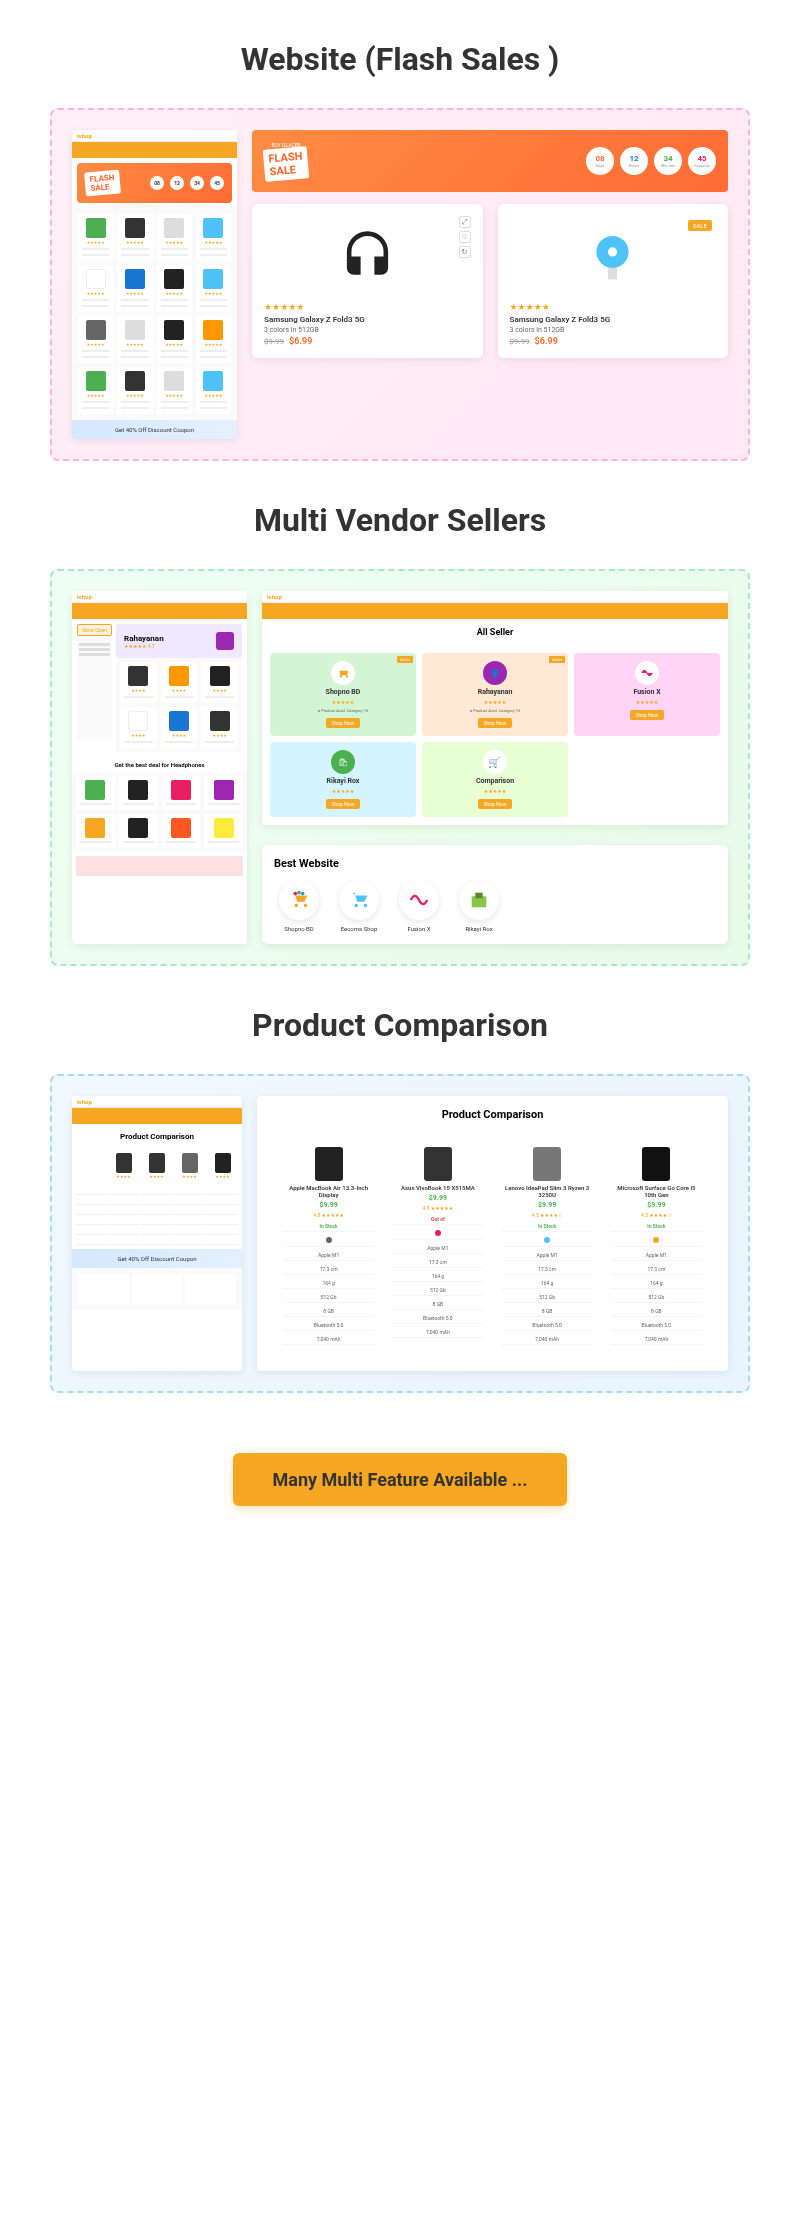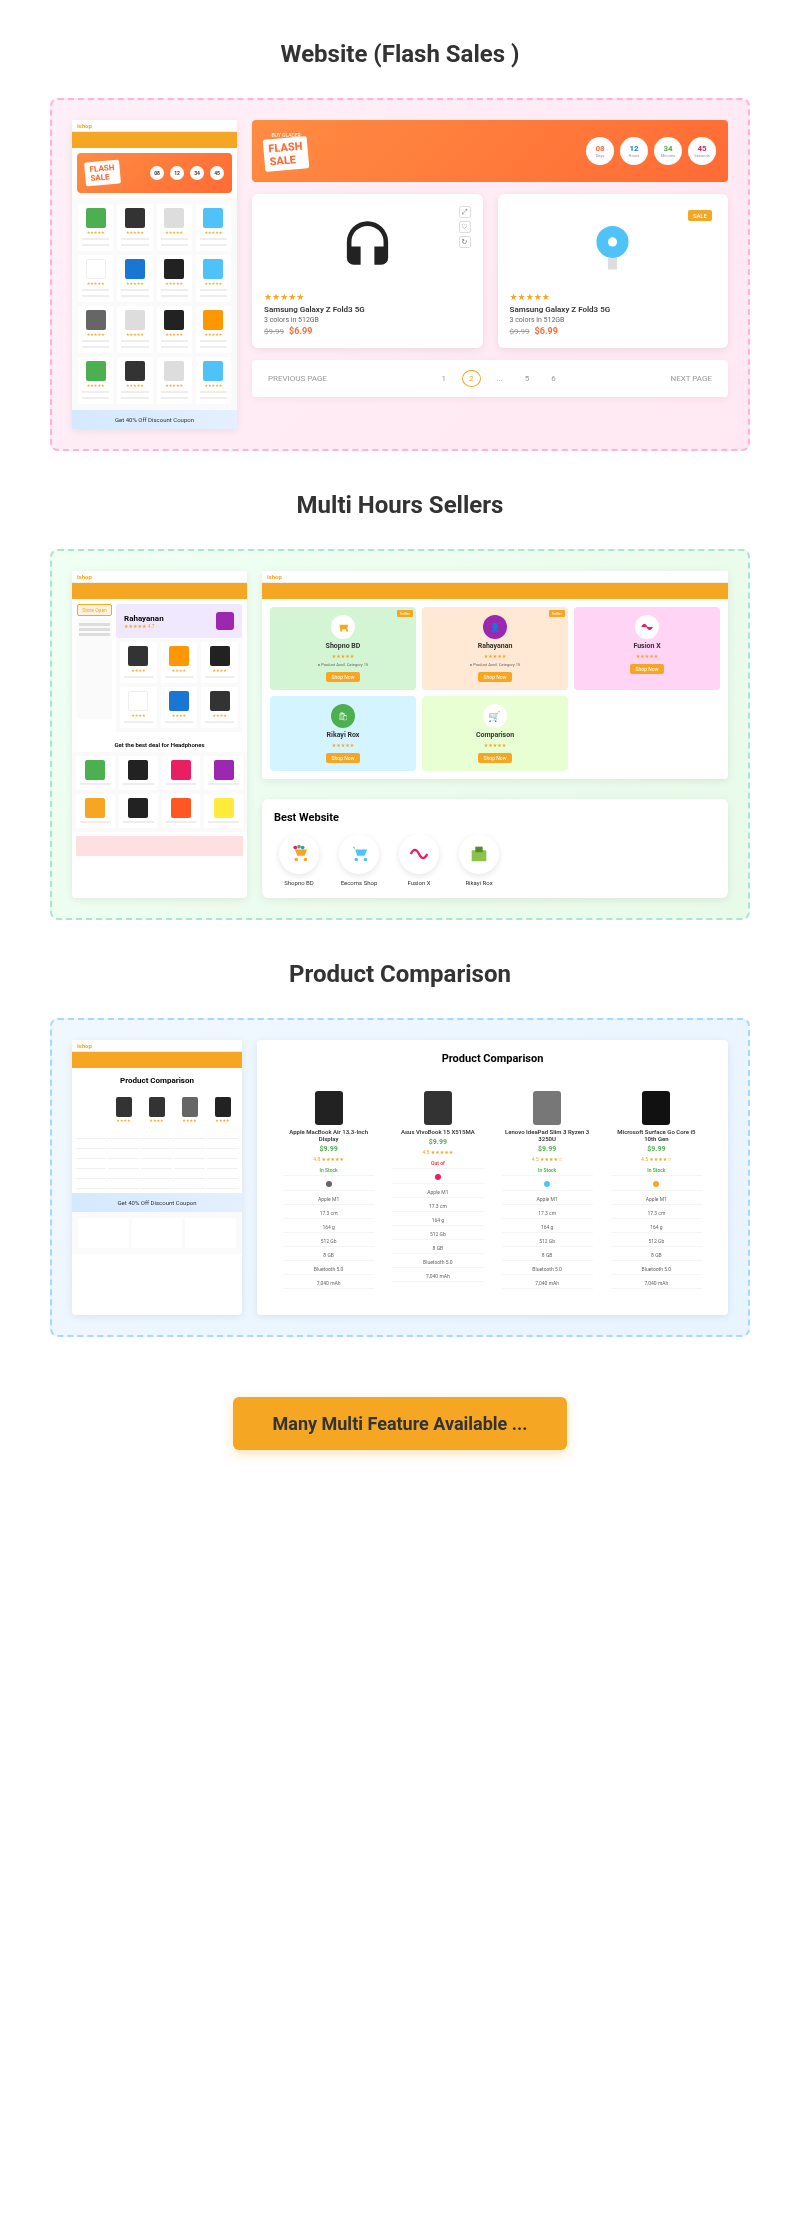--- a/index.html
+++ b/index.html
@@ -1,17 +1,17 @@
 <!DOCTYPE html>
 <html><head>
 <meta charset="utf-8">
 <style>
 *{margin:0;padding:0;box-sizing:border-box;font-family:-apple-system,BlinkMacSystemFont,"Segoe UI",Roboto,Arial,sans-serif}
 body{background:#fff;width:800px;margin:0 auto}
-.section-title{font-size:24px;font-weight:700;color:#333;text-align:center;margin:40px 0 30px}
+.section-title{font-size:32px;font-weight:700;color:#333;text-align:center;margin:40px 0 30px}
 .dashed-box{border:2px dashed;border-radius:8px;padding:20px;margin:0 50px}
 .pink{border-color:#ffb3d9;background:linear-gradient(135deg,#fff0f7 0%,#ffe8f2 100%)}
 .green{border-color:#a8e6cf;background:linear-gradient(135deg,#f0fff4 0%,#e8fae8 100%)}
 .blue{border-color:#a8d8ff;background:linear-gradient(135deg,#f0f8ff 0%,#e8f4ff 100%)}
 .flex-row{display:flex;gap:15px}
 .preview-card{background:#fff;border-radius:4px;box-shadow:0 2px 8px rgba(0,0,0,0.08)}
 .mini-header{height:12px;background:#fff;border-bottom:1px solid #eee;display:flex;align-items:center;padding:0 5px}
 .mini-bar{height:16px;background:#f5a623;display:flex;align-items:center;padding:0 5px}
 .logo-dot{font-size:6px;color:#f5a623;font-weight:700}
 .banner-gradient{background:linear-gradient(135deg,#ff8c42 0%,#ff6b35 100%);border-radius:4px;padding:12px;display:flex;align-items:center;gap:8px;position:relative;overflow:hidden}
@@ -248,36 +248,25 @@
           </div>
           <div class="stars">★★★★★</div>
           <div class="p-title">Samsung Galaxy Z Fold3 5G</div>
           <div class="p-sub">3 colors in 512GB</div>
           <div class="price-row">
               <span class="old-price">$9.99</span>
               <span class="new-price">$6.99</span>
             </div>
         </div>
       </div>
-      <div class="pagination">
-        <span>PREVIOUS PAGE</span>
-        <span style="flex:1"></span>
-        <span class="page-num">1</span>
-        <span class="page-num page-active">2</span>
-        <span class="page-num">...</span>
-        <span class="page-num">5</span>
-        <span class="page-num">6</span>
-        <span style="flex:1"></span>
-        <span>NEXT PAGE</span>
-      </div>
     </div>
   </div>
 </div>
 
-<h2 class="section-title">Multi Hours Sellers</h2>
+<h2 class="section-title">Multi Vendor Sellers</h2>
 <div class="dashed-box green">
   <div class="flex-row">
 
     <div class="preview-card" style="width:175px">
       <div class="mini-header">
           <span class="logo-dot">ishop</span>
         </div>
       <div class="mini-bar"></div>
       <div style="display:flex;padding:5px;gap:4px">
         <div style="width:35px">
@@ -367,20 +356,21 @@
       </div>
       <div style="background:#ffe0e0;height:20px;margin:4px"></div>
     </div>
 
     <div style="flex:1;display:flex;flex-direction:column;gap:10px">
       <div class="preview-card">
         <div class="mini-header">
             <span class="logo-dot">ishop</span>
           </div>
         <div class="mini-bar"></div>
+        <div style="font-size:9px;font-weight:700;text-align:center;padding:8px 0">All Seller</div>
         <div class="seller-grid">
           <div class="seller-card" style="background:#d4f5d4">
               <div style="position:absolute;top:3px;right:3px;background:#f5a623;color:#fff;font-size:4px;padding:1px 3px;border-radius:1px">Seller</div>
               <div class="seller-icon">
                 <svg width="14" height="14" viewBox="0 0 24 24">
                   <path fill="#f5a623" d="M7 18a2 2 0 1 0 4 0 2 2 0 0 0-4 0zm10 0a2 2 0 1 0 4 0 2 2 0 0 0-4 0zM7 16h12l2-8H6"></path>
                 </svg>
               </div>
               <div class="seller-name">Shopno BD</div>
               <div class="seller-stars">★★★★★</div>

